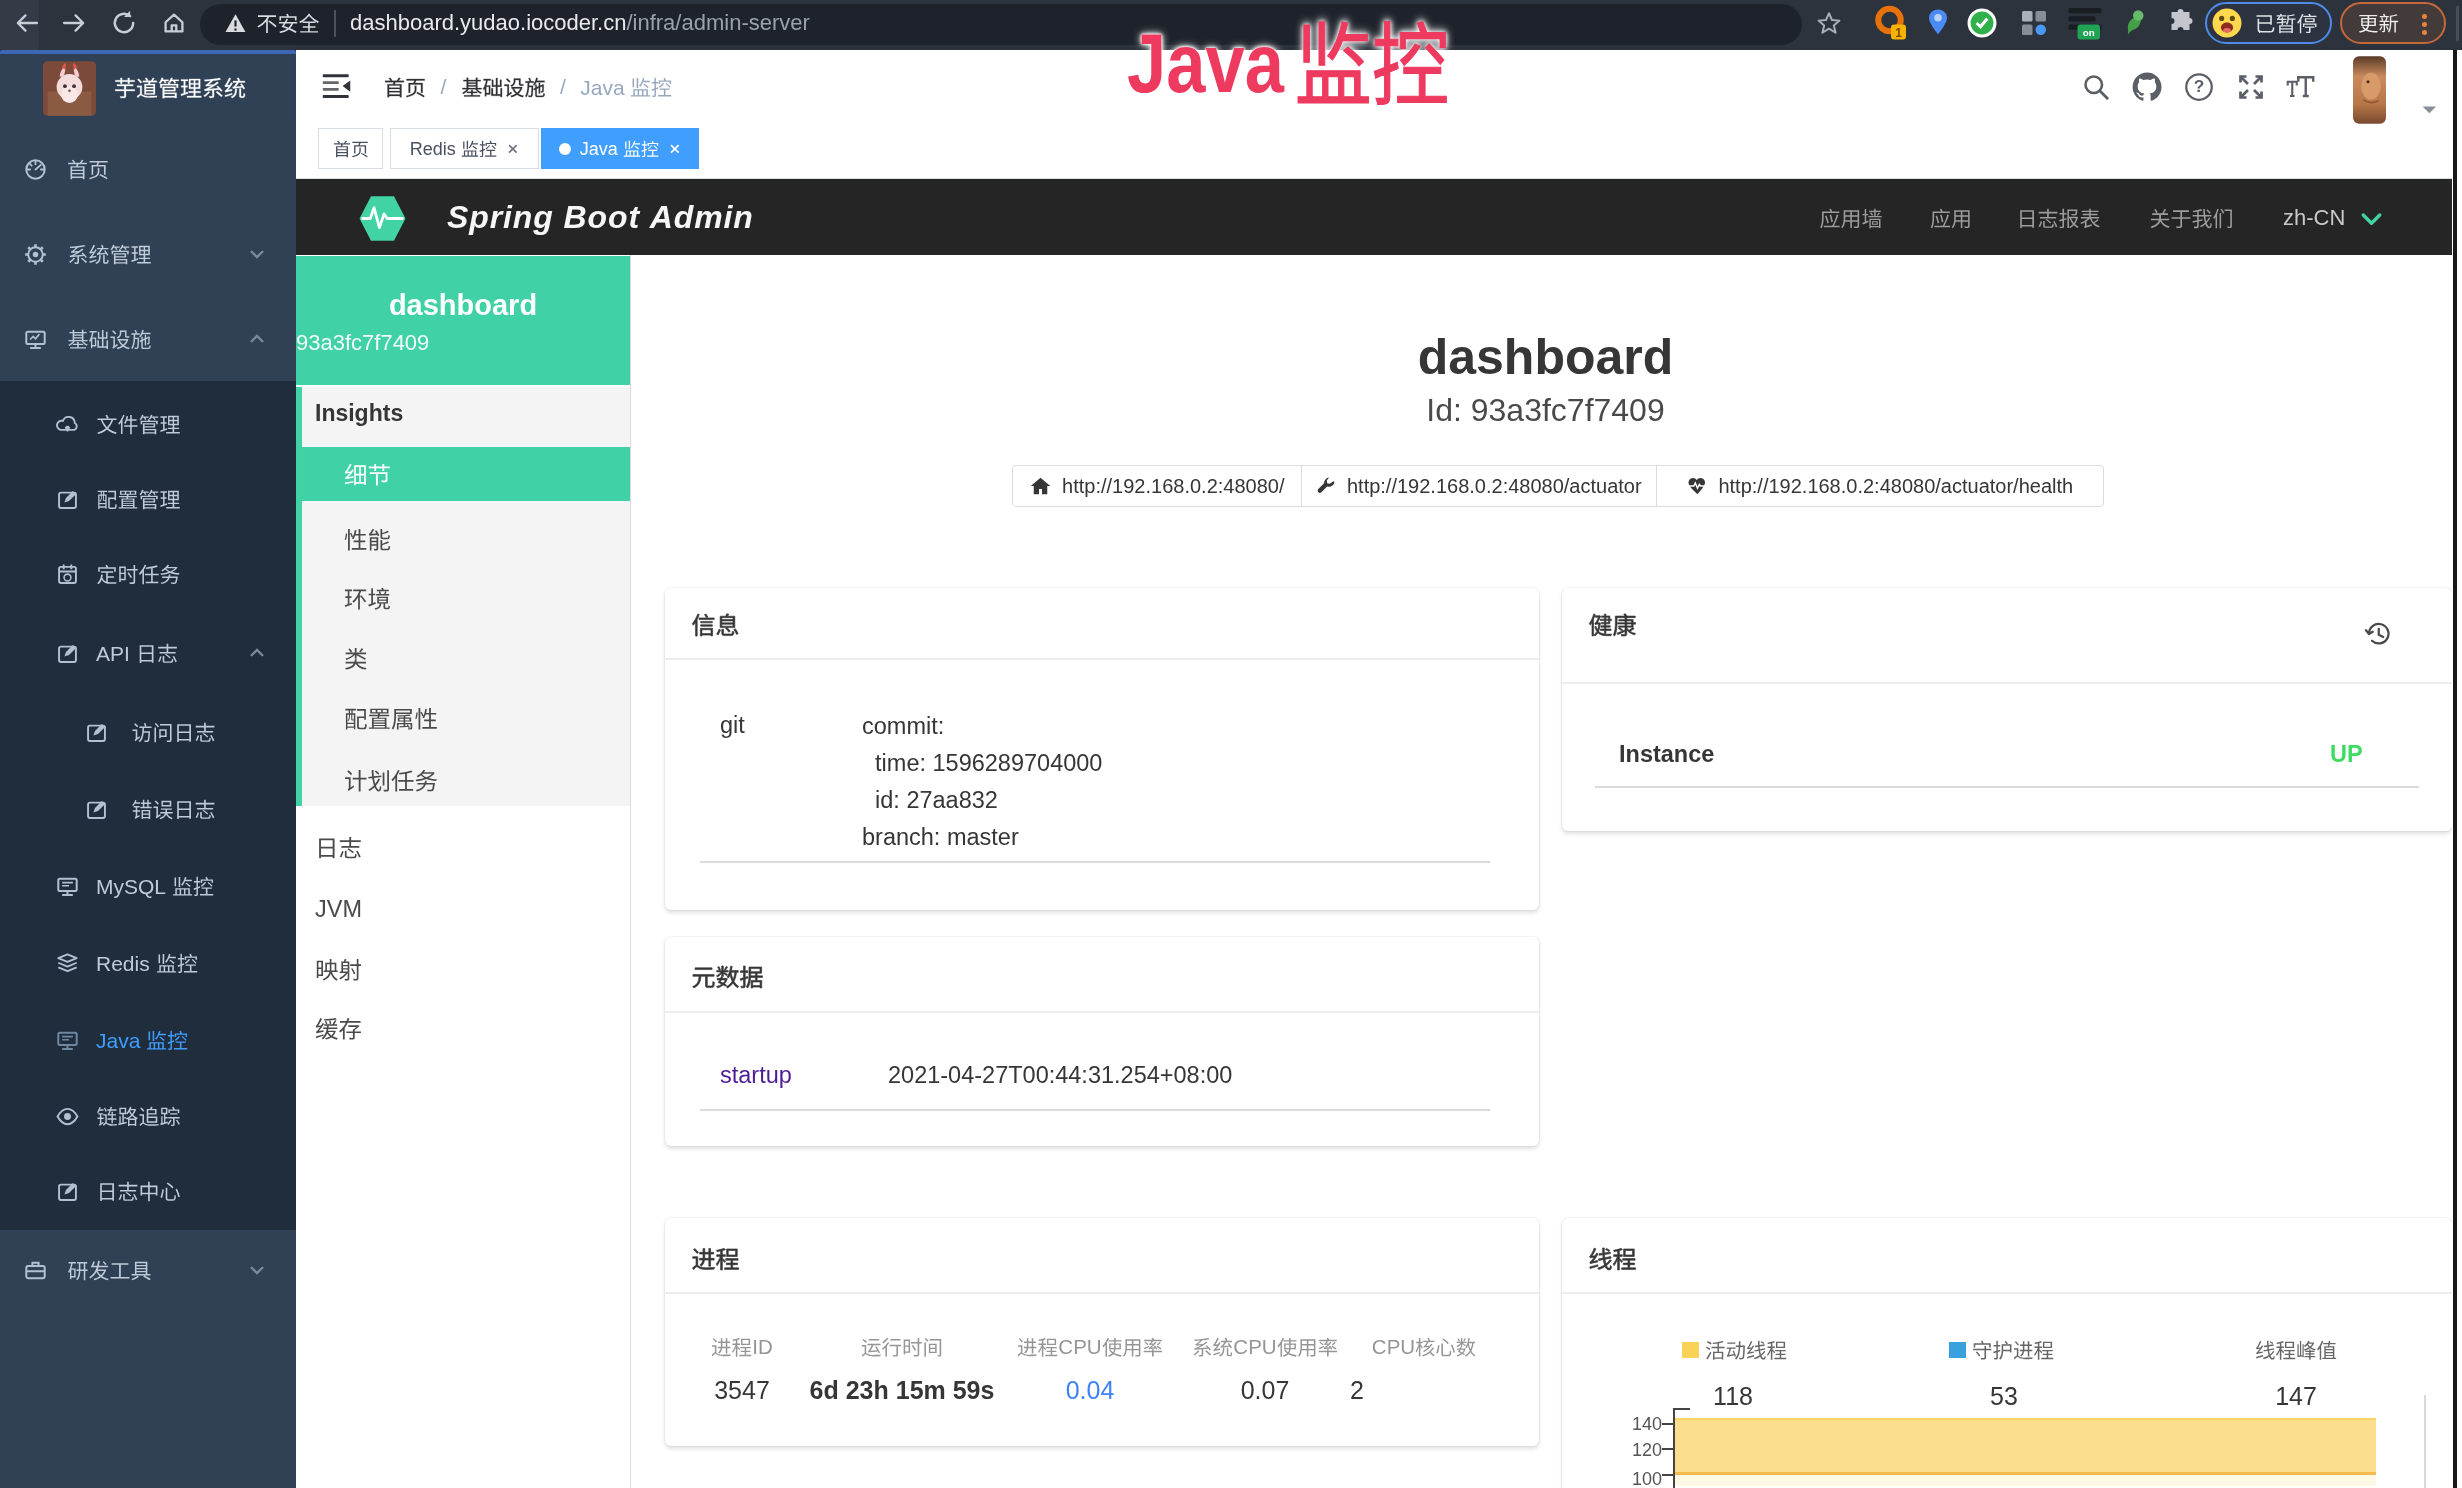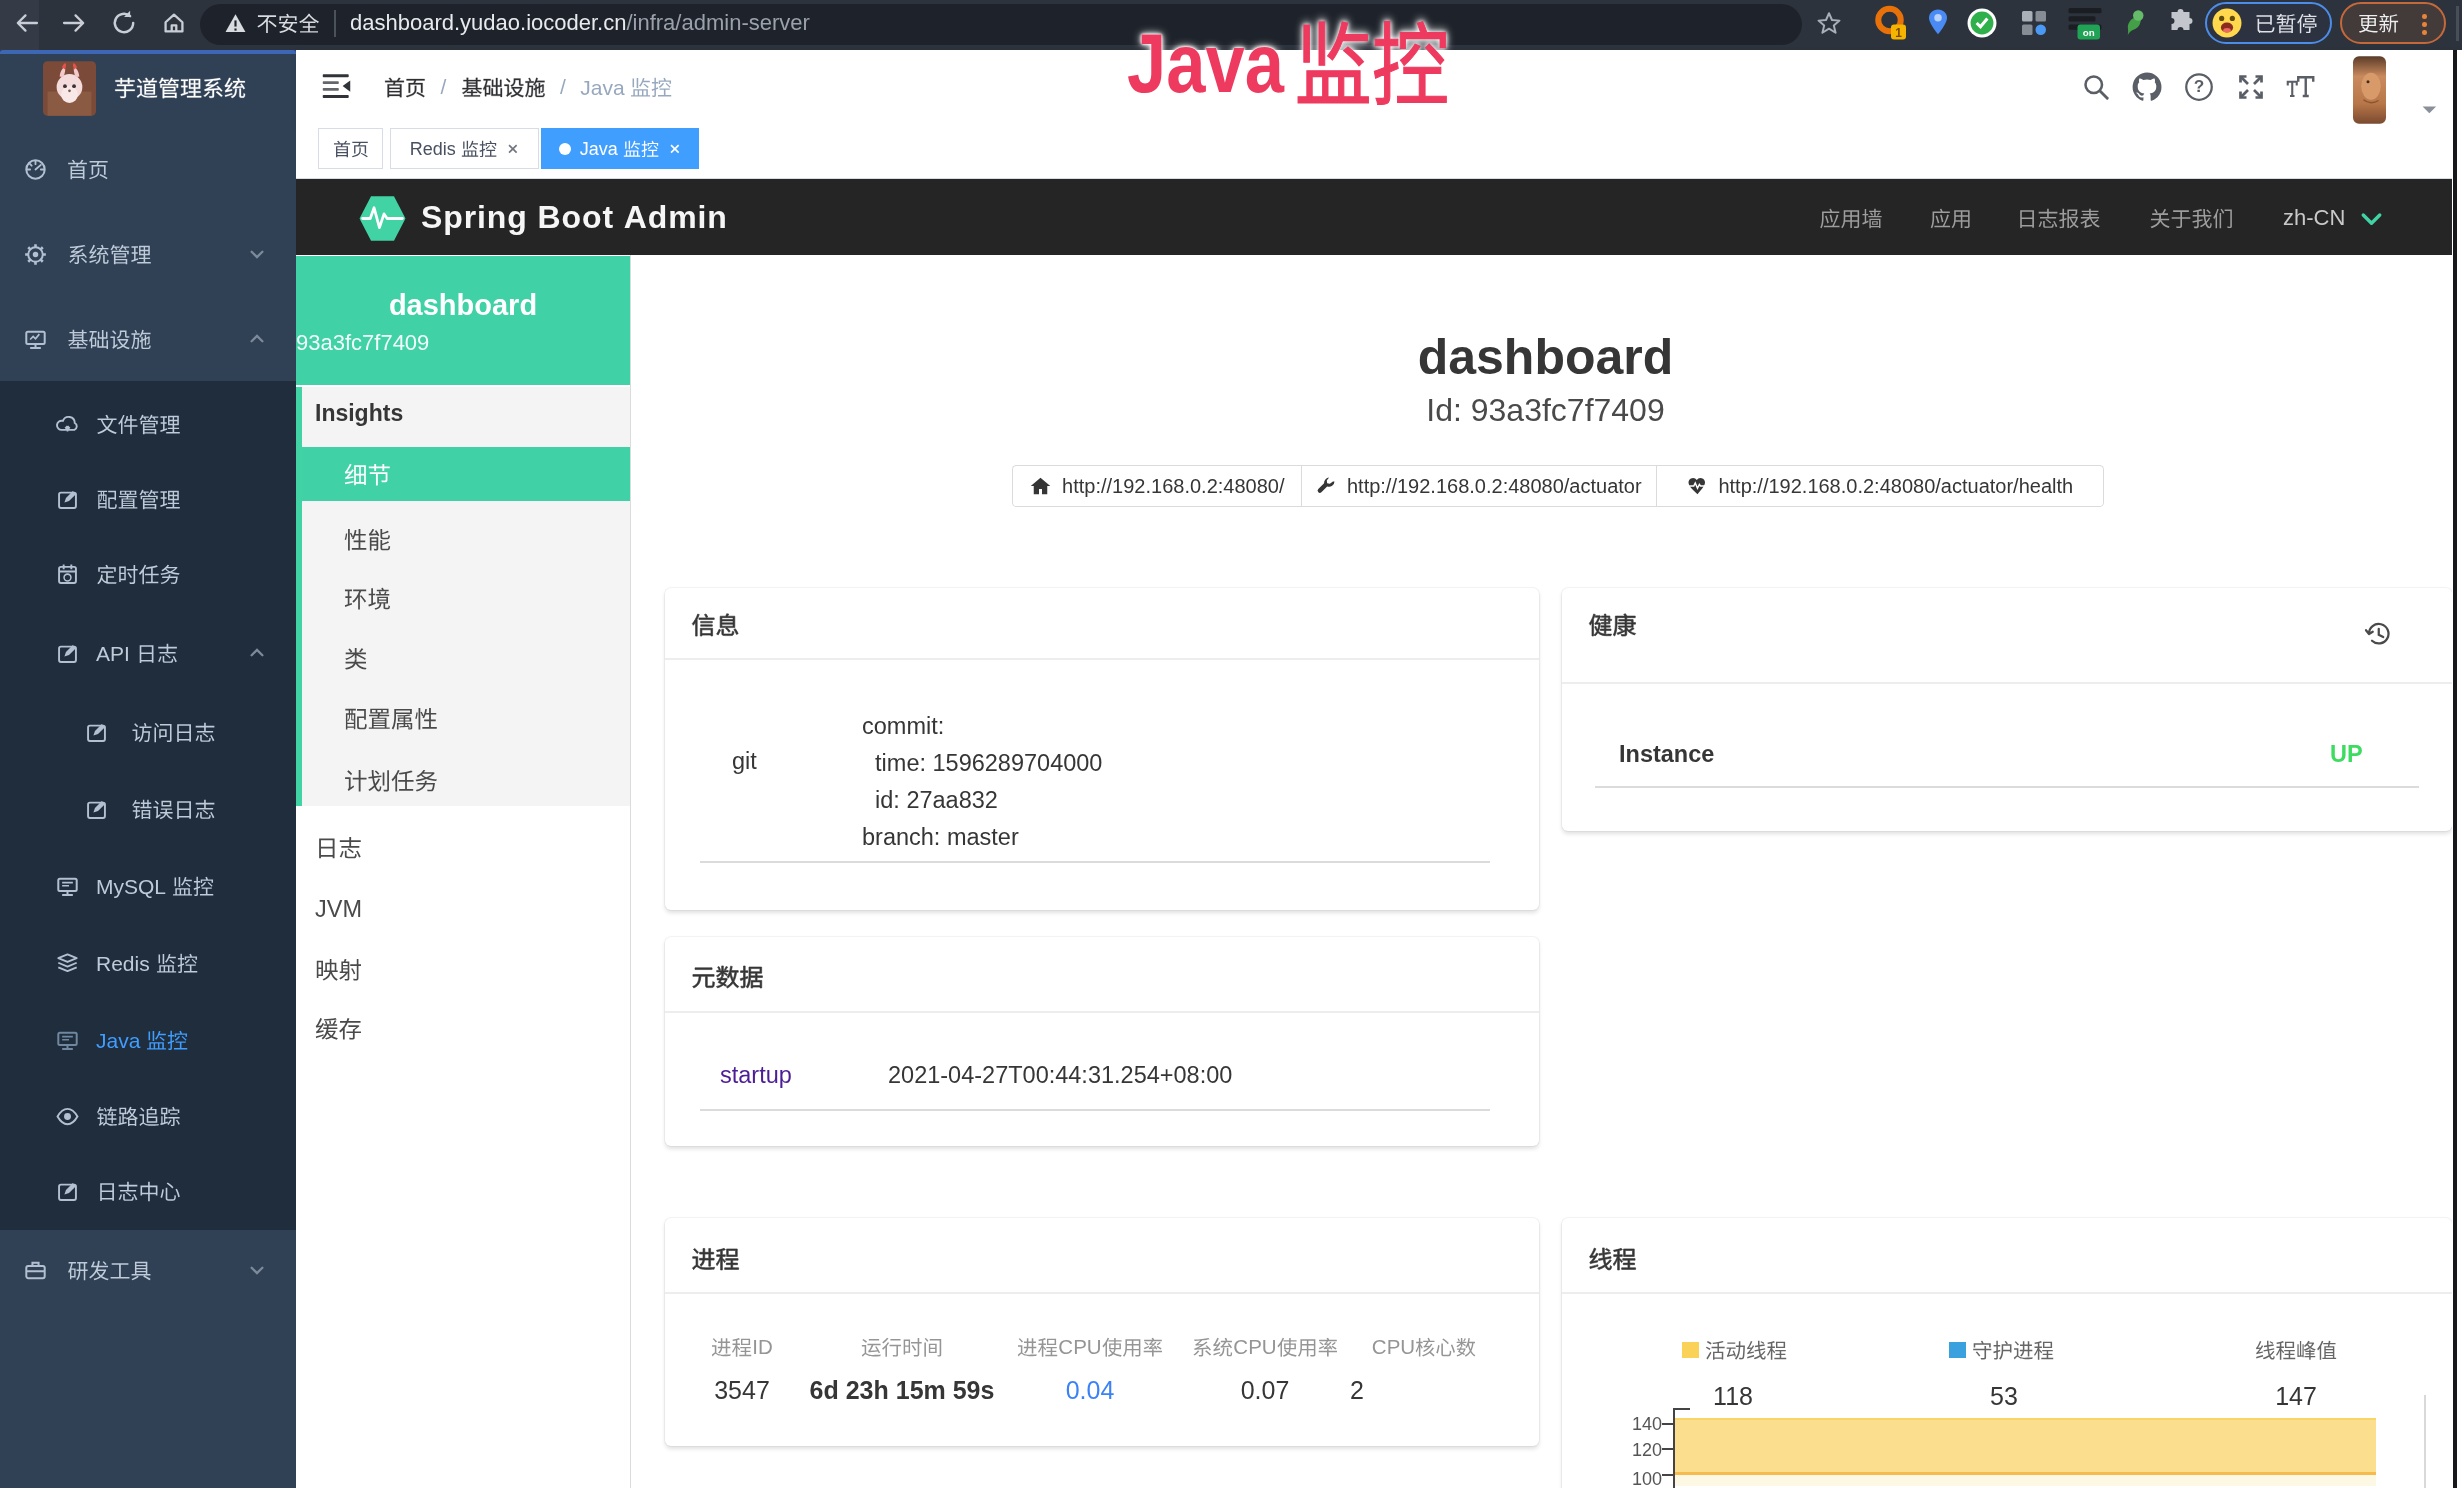--- a/index.html
+++ b/index.html
@@ -606,21 +606,21 @@
       <path d="m4 4 10 10M14 4 4 14" stroke="#fff" stroke-width="2.2"></path>
     </svg>
   </div>
 <div class="a" style="left:296px;top:179px;width:2167px;height:76px;background:#252525"></div>
 <div class="r" style="left:358px;top:194px;height:49px;">
     <svg width="49" height="49" viewBox="0 0 64 64" style="">
       <path d="M17 3h30l15 29-15 29H17L2 32z" fill="#42d3a5"></path>
       <path d="M6 32h10l5-14 7 26 6-18 4 6h20" stroke="#fff" stroke-width="3.6" fill="none" stroke-linejoin="round" stroke-linecap="round"></path>
     </svg>
   </div>
-<div class="r" style="left:421px;top:199px;height:36px;">
+<div class="r" style="left:447px;top:199px;height:36px;font-style:italic;">
     <span style="font-size:32px;color:#f6f6f6;font-weight:700;line-height:1;letter-spacing:0.9px;">Spring&nbsp;Boot&nbsp;Admin</span>
   </div>
 <div class="r" style="left:1819px;top:205px;height:26px;">
     <svg class="ct" style="color:#9d9d9d;fill:#9d9d9d;" width="64" height="21" viewBox="0 -880 3000 1000">
       <use href="#g5e94" x="0"></use>
       <use href="#g7528" x="1000"></use>
       <use href="#g5899" x="2000"></use>
     </svg>
   </div>
 <div class="r" style="left:1930px;top:205px;height:26px;">
@@ -756,21 +756,21 @@
     <span style="font-size:20px;color:#363636;font-weight:400;line-height:1;">http://192.168.0.2:48080/actuator/health</span>
   </div>
 <div class="a" style="left:665px;top:588px;width:874px;height:322px;background:#fff;border-radius:6px;box-shadow:0 2.3px 4.6px rgba(10,10,10,.12),0 0 0 0.8px rgba(10,10,10,.05)"></div>
 <div class="r" style="left:691px;top:610px;height:29px;">
     <svg class="ct b2" style="color:#363636;fill:#363636;" width="49" height="24" viewBox="0 -880 2000 1000">
       <use href="#g4fe1" x="0"></use>
       <use href="#g606f" x="1000"></use>
     </svg>
   </div>
 <div class="a" style="left:665px;top:658px;width:874px;height:1.5px;background:#ededed"></div>
-<div class="r" style="left:720px;top:748px;height:27px;margin-left:12px;">
+<div class="r" style="left:720px;top:712px;height:27px;">
     <span style="font-size:23.5px;color:#363636;font-weight:400;line-height:1;">git</span>
   </div>
 <div class="a" style="left:862px;top:708px;line-height:37px;font-size:23.5px;color:#363636; white-space:pre">commit:
   time: 1596289704000
   id: 27aa832
 branch: master</div>
 <div class="a" style="left:700px;top:861px;width:790px;height:1.5px;background:#dbdbdb"></div>
 <div class="a" style="left:1562px;top:588px;width:890px;height:243px;background:#fff;border-radius:6px;box-shadow:0 2.3px 4.6px rgba(10,10,10,.12),0 0 0 0.8px rgba(10,10,10,.05)"></div>
 <div class="r" style="left:1588px;top:610px;height:29px;">
     <svg class="ct b2" style="color:#363636;fill:#363636;" width="49" height="24" viewBox="0 -880 2000 1000">

